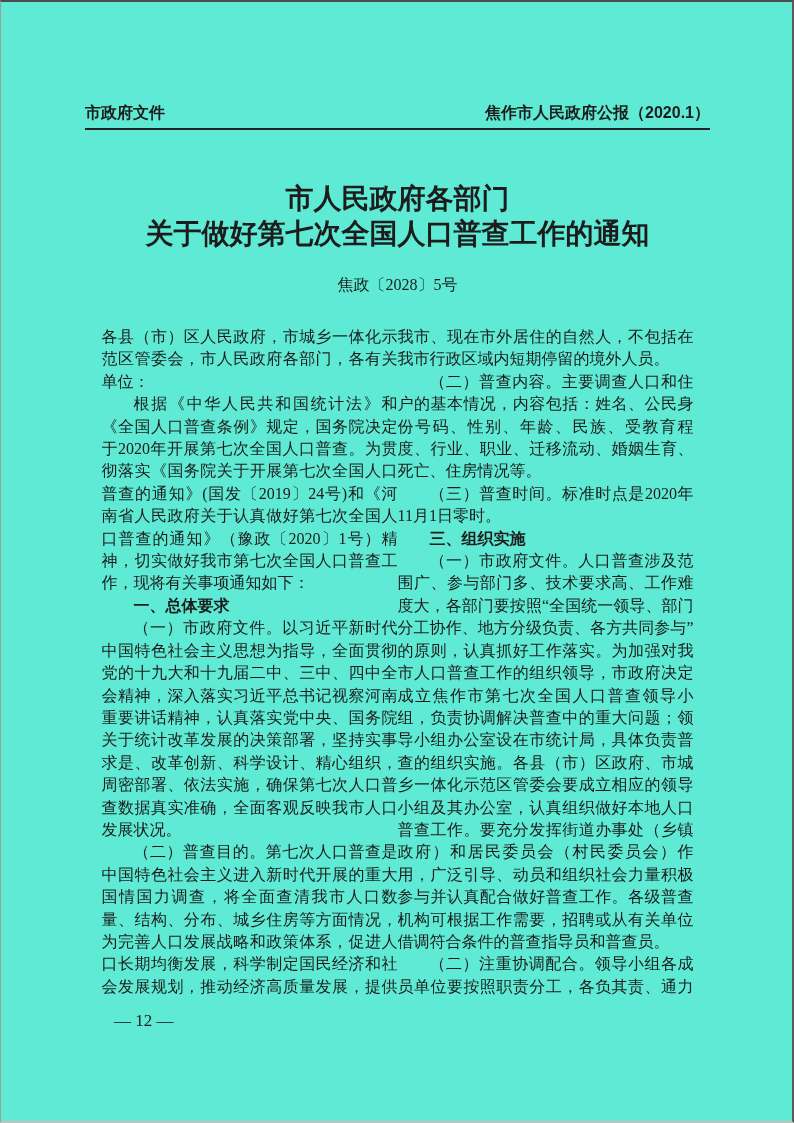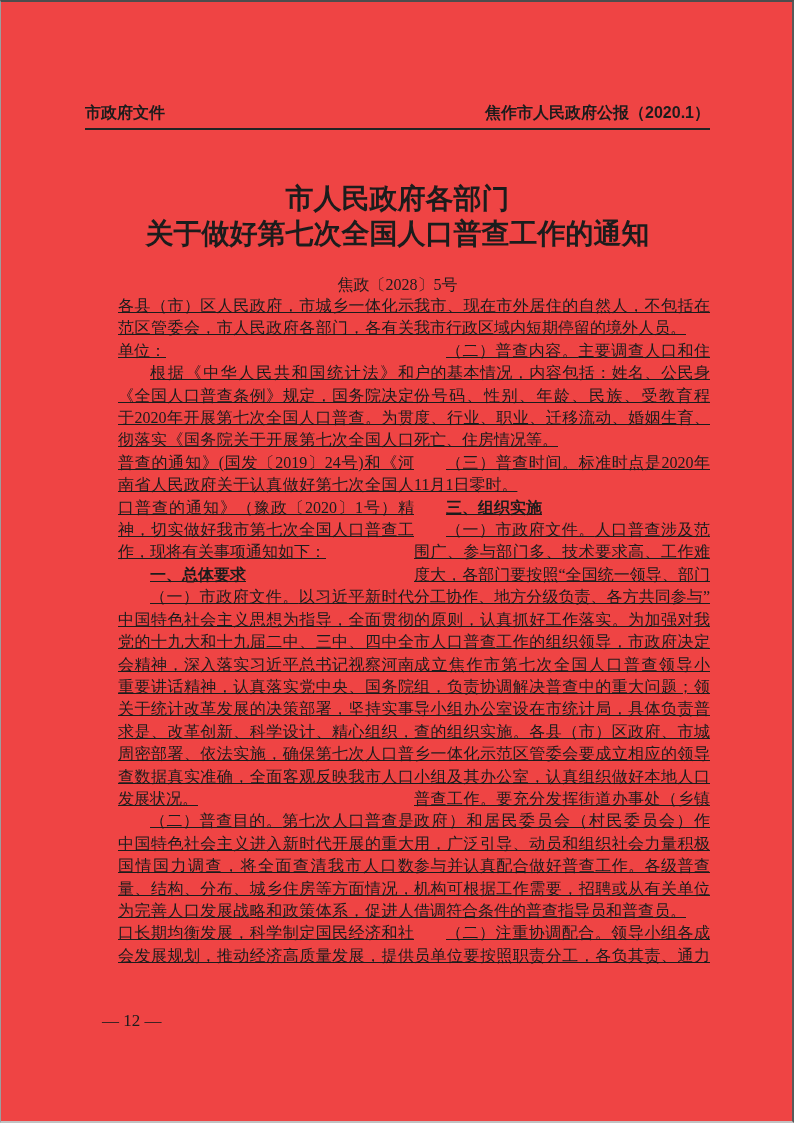--- a/index.html
+++ b/index.html
@@ -5,21 +5,21 @@
   html, body {
     margin: 0;
     padding: 0;
     background: #ffffff;
   }
   .page {
     width: 794px;
     height: 1123px;
     box-sizing: border-box;
     position: relative;
-    background: #ef4444;
+    background: #5eead4;
     border-top: 2px solid #4d4d4d;
     border-right: 2px solid #5a5a5a;
     border-left: 1px solid #9d9d9d;
     border-bottom: 2px solid #c2c2c2;
     color: #1c1c1c;
     font-family: "Liberation Serif", serif;
     overflow: hidden;
   }
   .inner {
     box-sizing: border-box;
@@ -53,23 +53,23 @@
   }
   .title-line { display: block; }
   .doc-number {
     margin-top: 24px;
     text-align: center;
     font-size: 16px;
     line-height: 20px;
   }
   
   .body-columns {
+    margin-top: 31px;
     display: flex;
-    justify-content: flex-end;
-    text-decoration: underline;
+    justify-content: center;
   }
   .col {
     width: 296px;
     height: 674px;
     overflow: hidden;
     font-size: 16px;
     line-height: 22.4px;
     text-align: justify;
     text-justify: inter-character;
   }
@@ -80,21 +80,21 @@
   .flush { text-indent: 0; }
   .heading {
     font-family: "Liberation Sans", sans-serif;
     font-weight: 700;
     text-indent: 2em;
   }
   .lead {  }
   
   .page-footer {
     position: absolute;
-    left: 101px;
+    left: 113px;
     top: 1008px;
     font-size: 17px;
     line-height: 22px;
   }
 </style>
 </head>
 <body>
 
 <div class="page">
   <div class="inner">

